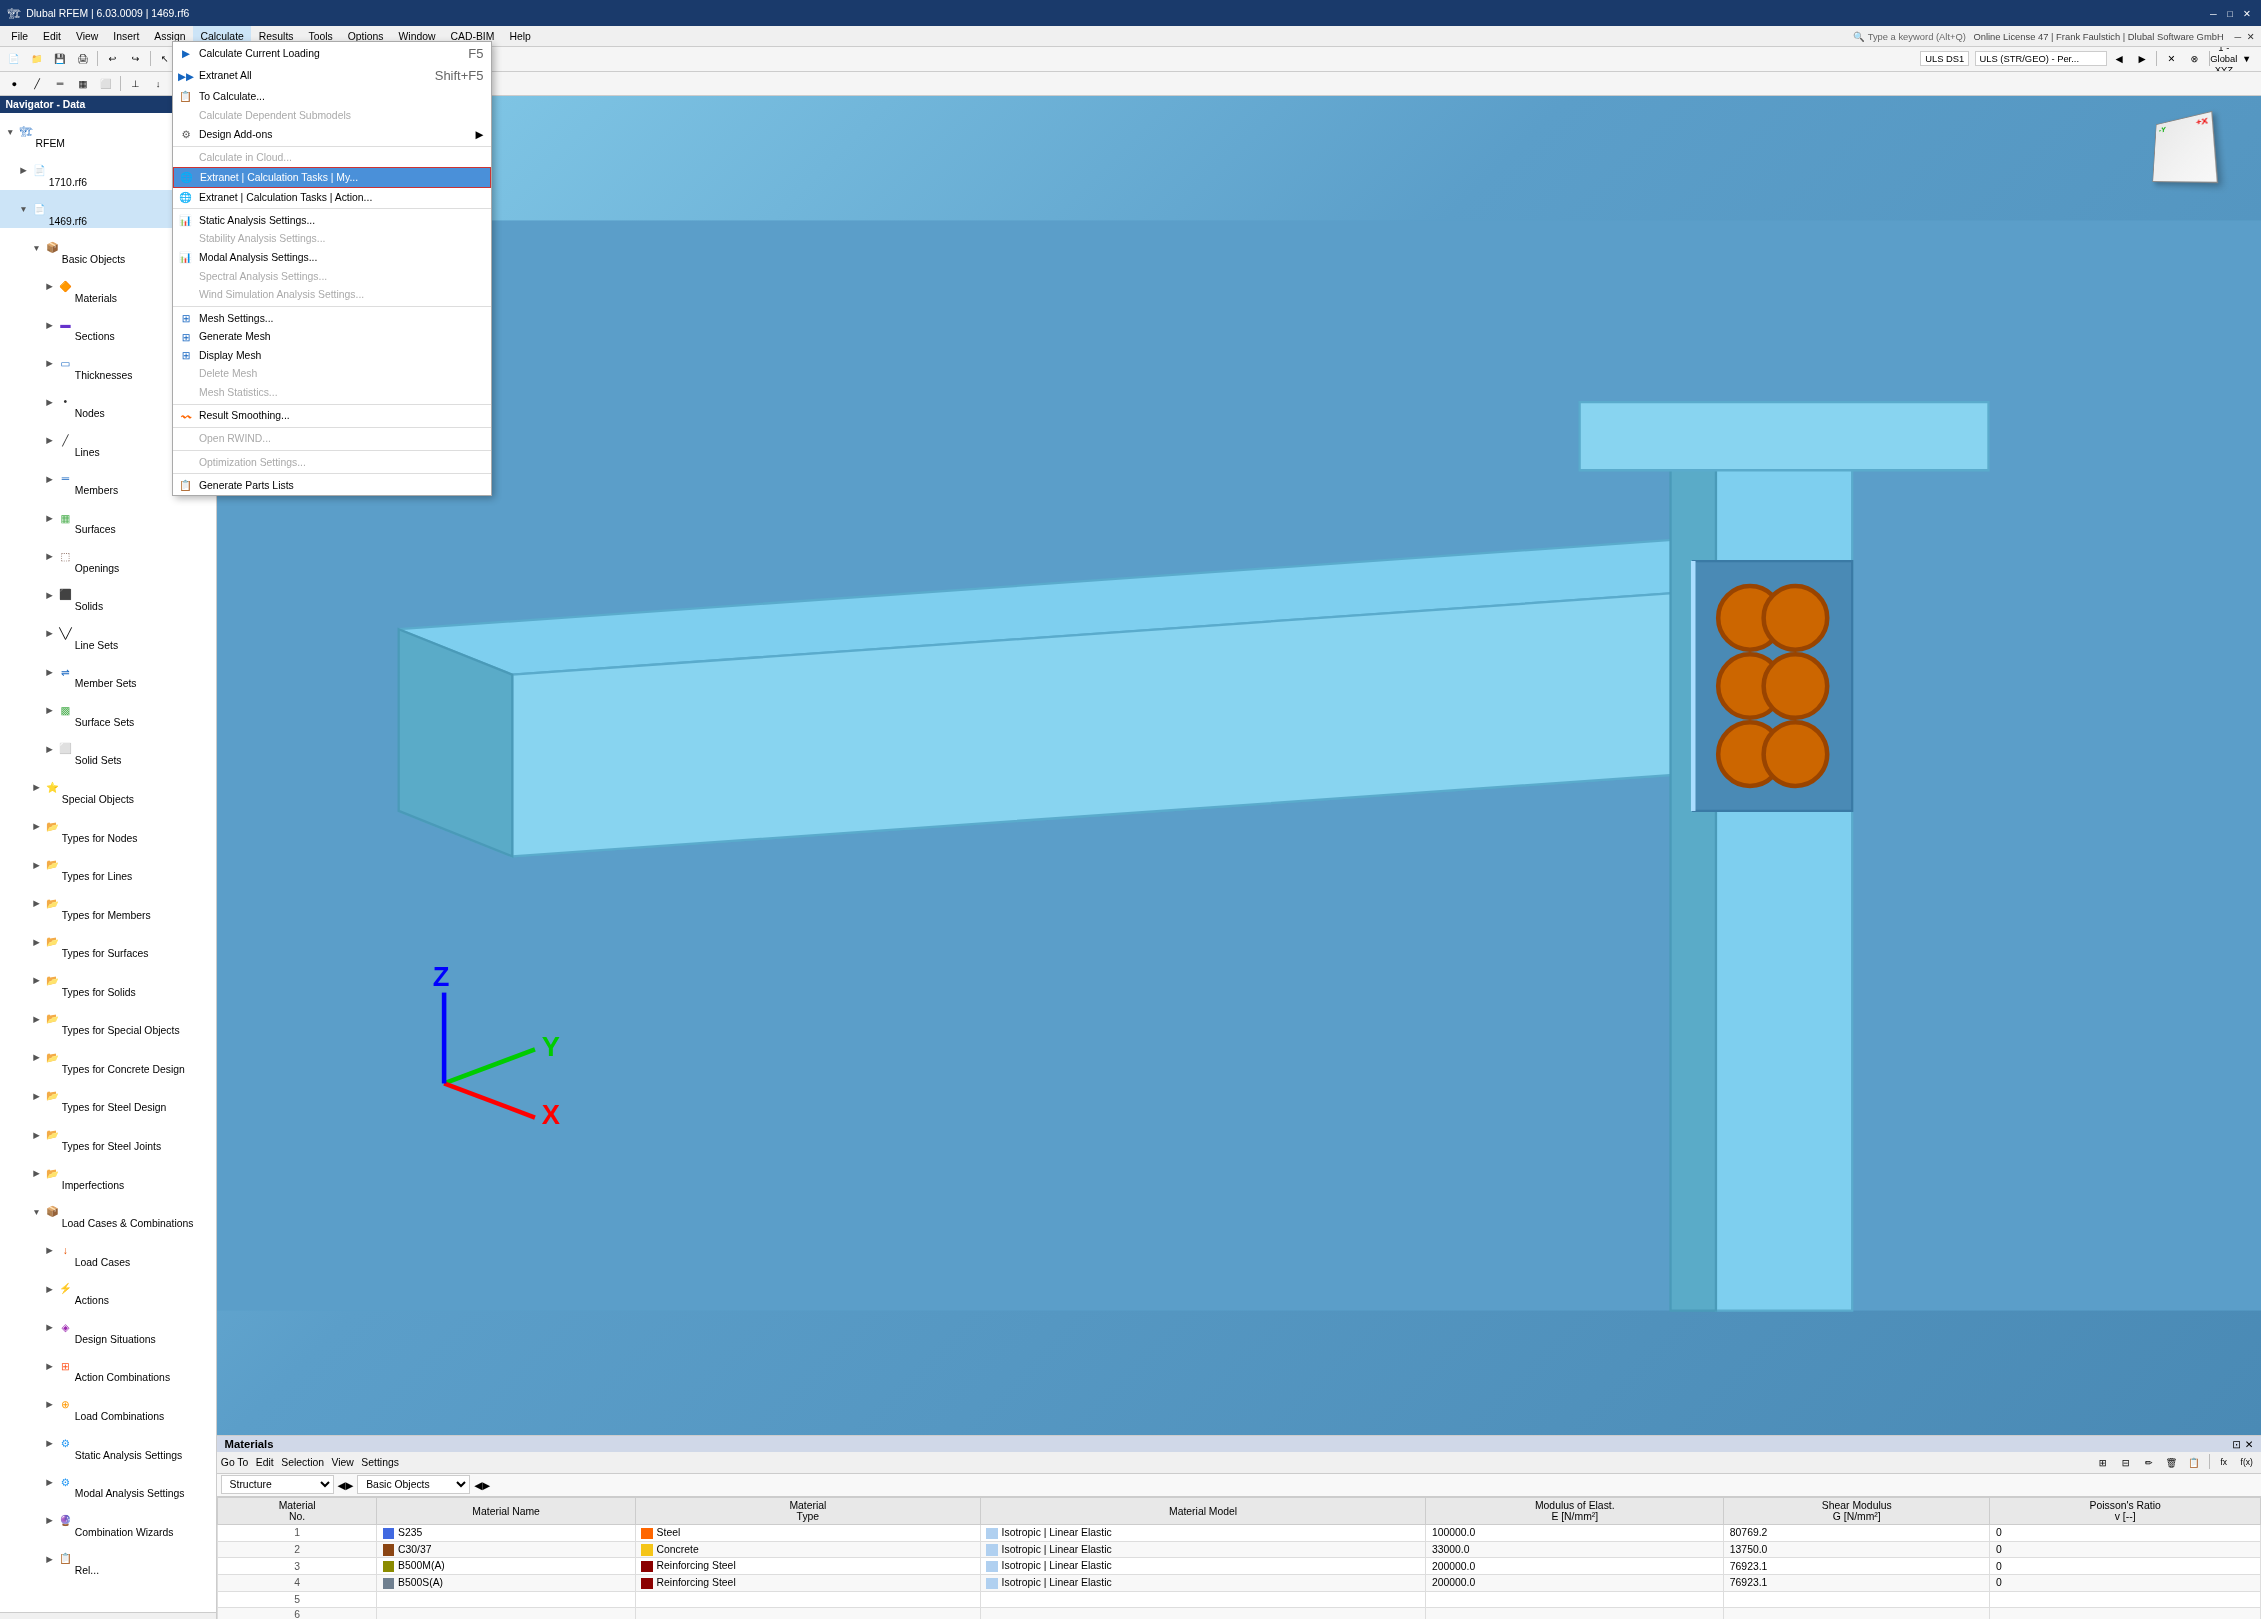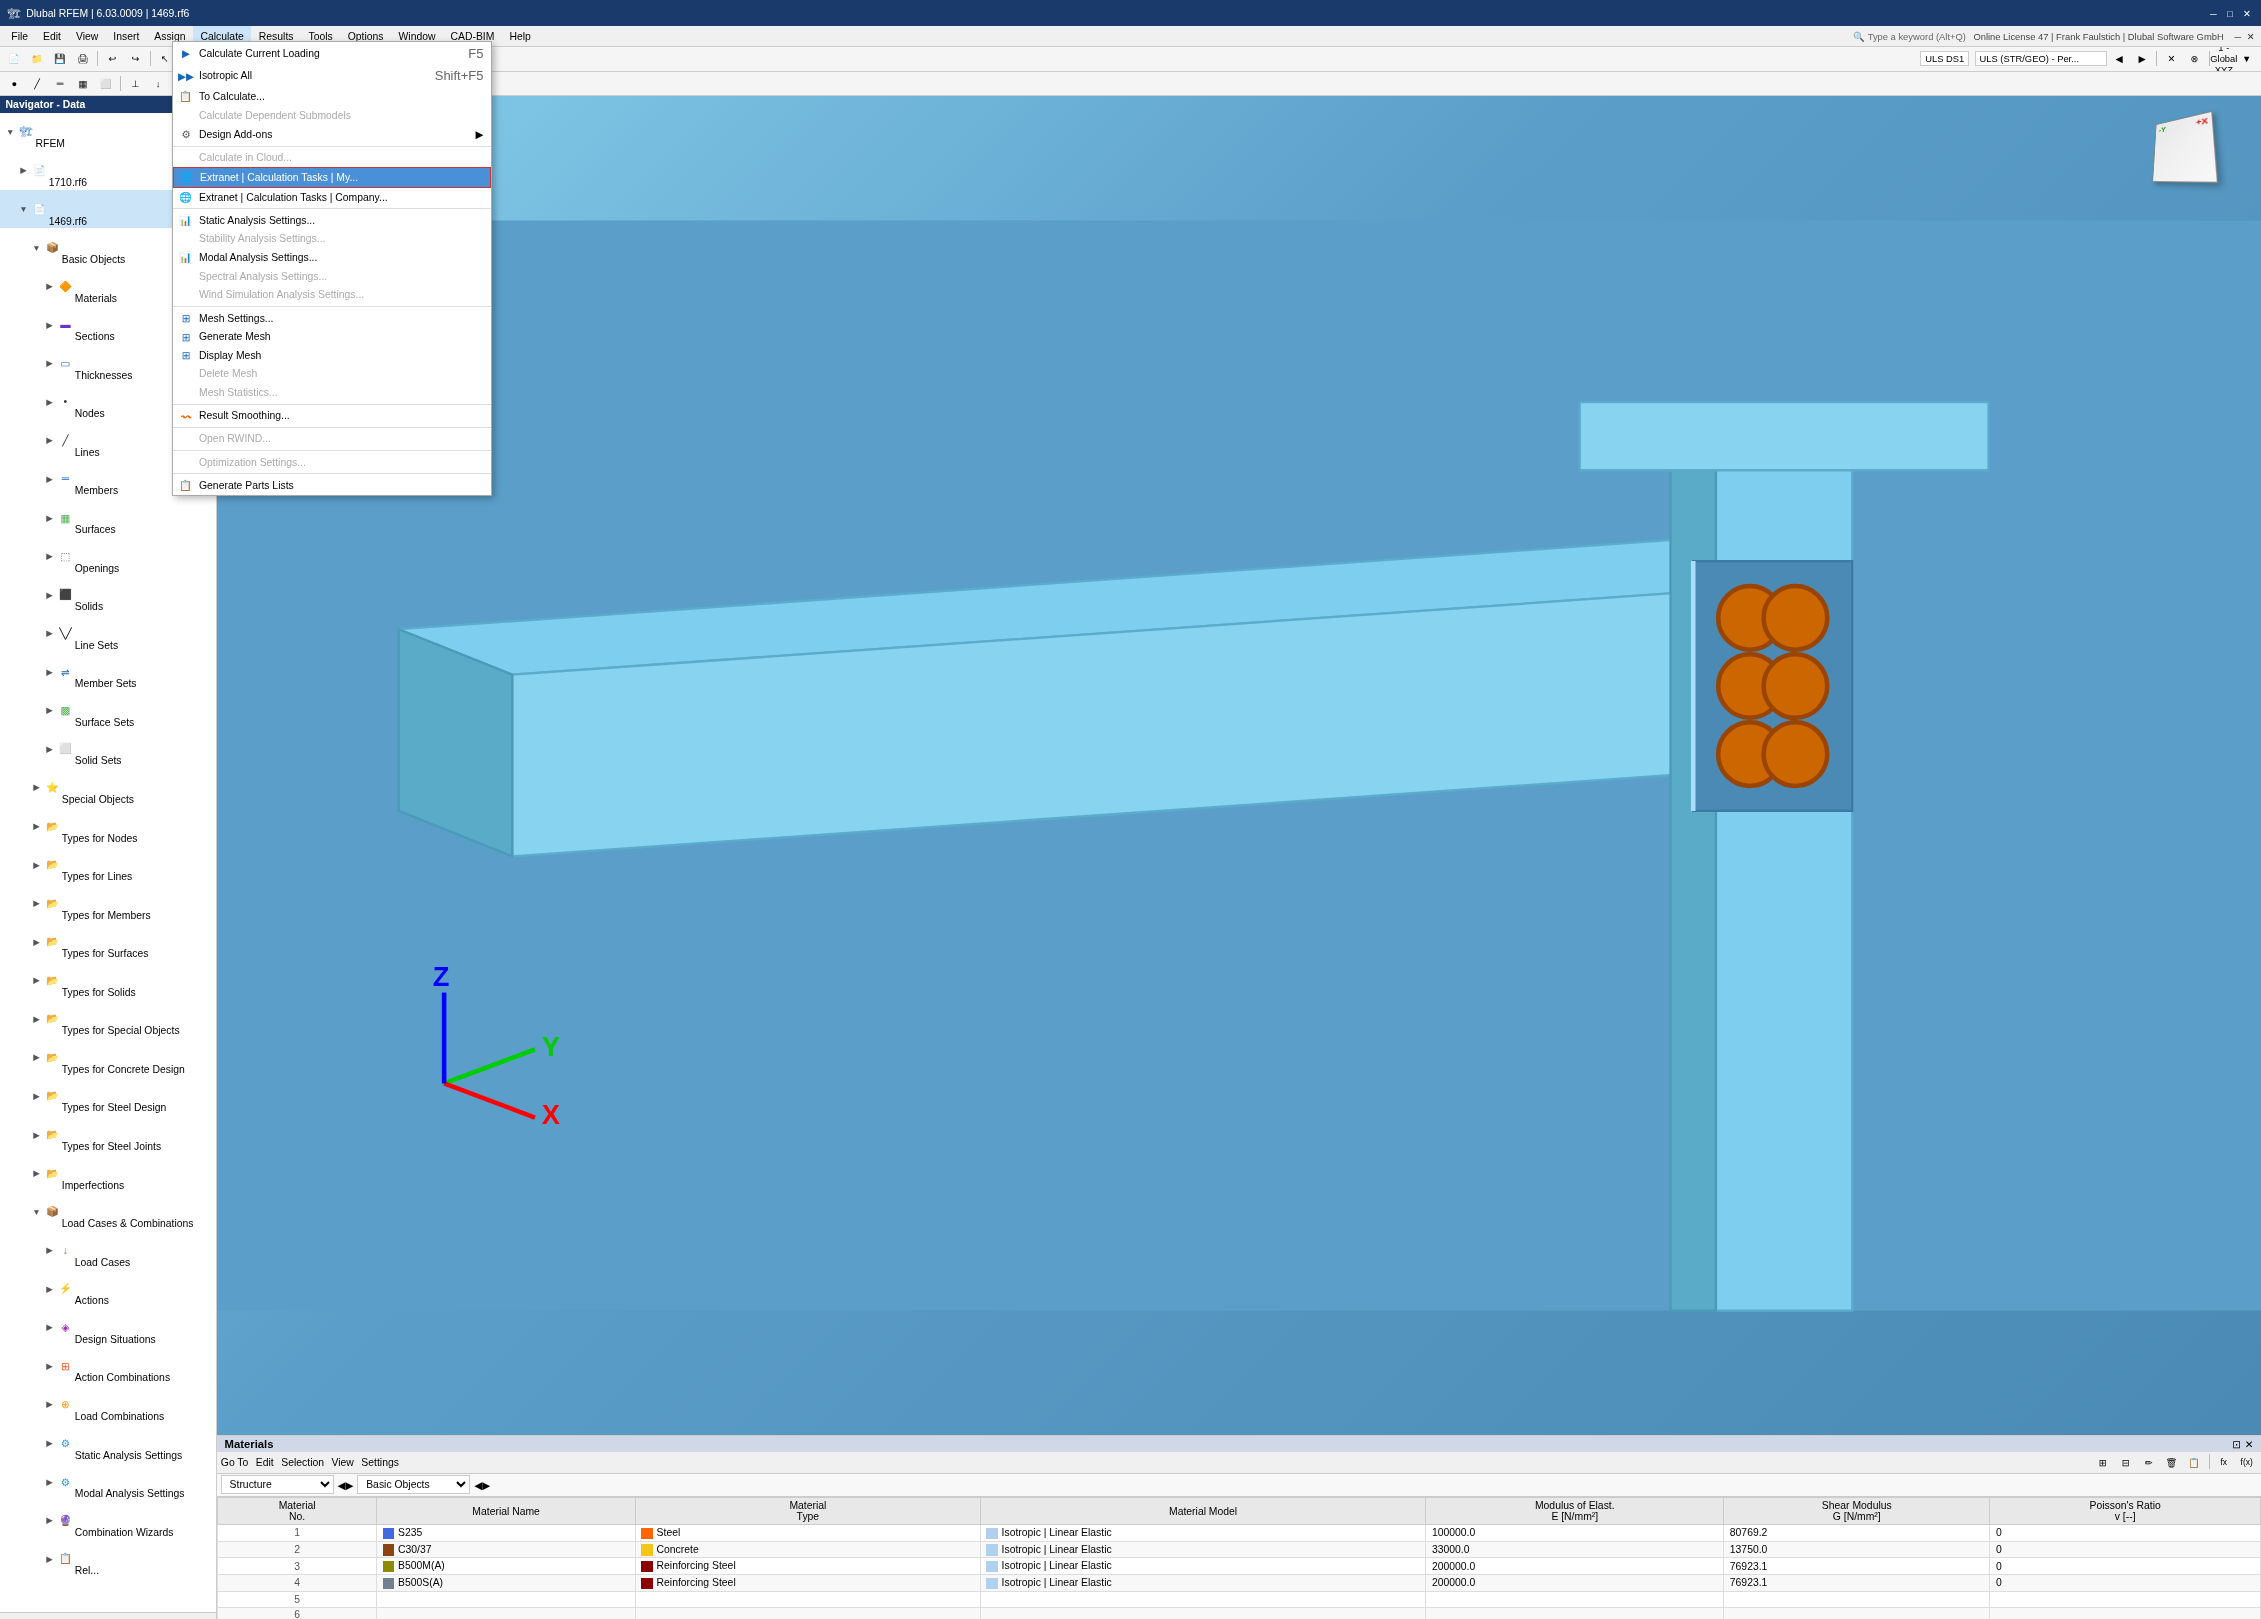--- a/index.html
+++ b/index.html
@@ -753,21 +753,21 @@
 
 <div class="dropdown-overlay"></div>
 <div class="dropdown-menu">
   <div class="dd-item">
     <span class="dd-icon" style="color:#1565c0;">▶</span>
     <span>Calculate Current Loading</span>
     <span class="dd-shortcut">F5</span>
   </div>
   <div class="dd-item">
     <span class="dd-icon" style="color:#1565c0;">▶▶</span>
-    <span>Isotropic All</span>
+    <span>Extranet All</span>
     <span class="dd-shortcut">Shift+F5</span>
   </div>
   <div class="dd-item">
     <span class="dd-icon" style="color:#1565c0;">📋</span>
     <span>To Calculate...</span>
   </div>
   <div class="dd-item disabled">
     <span class="dd-icon"></span>
     <span>Calculate Dependent Submodels</span>
   </div>
@@ -780,21 +780,21 @@
   <div class="dd-item disabled">
     <span class="dd-icon"></span>
     <span>Calculate in Cloud...</span>
   </div>
   <div class="dd-item highlighted">
     <span class="dd-icon">🌐</span>
     <span>Extranet | Calculation Tasks | My...</span>
   </div>
   <div class="dd-item">
     <span class="dd-icon" style="color:#555;">🌐</span>
-    <span>Extranet | Calculation Tasks | Company...</span>
+    <span>Extranet | Calculation Tasks | Action...</span>
   </div>
   <div class="dd-sep"></div>
   <div class="dd-item">
     <span class="dd-icon" style="color:#1565c0;">📊</span>
     <span>Static Analysis Settings...</span>
   </div>
   <div class="dd-item disabled">
     <span class="dd-icon"></span>
     <span>Stability Analysis Settings...</span>
   </div>

